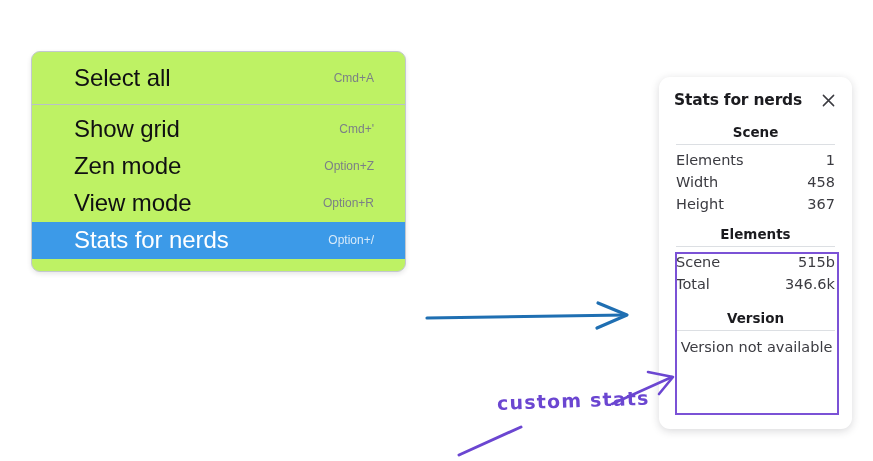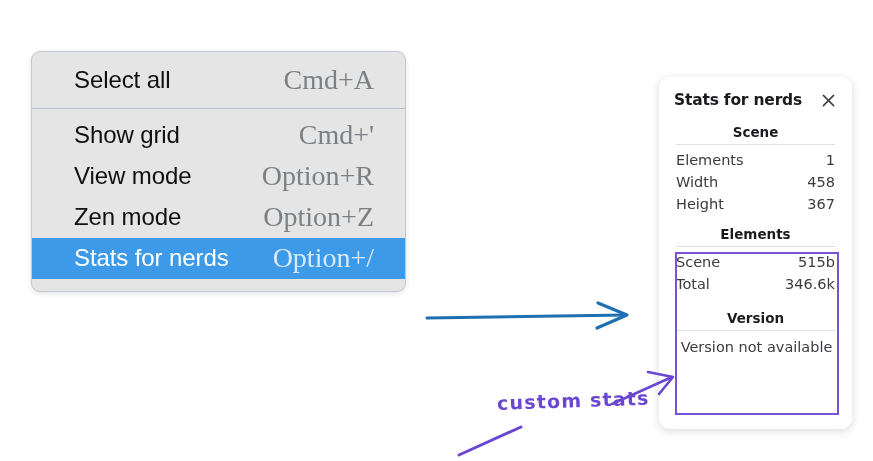--- a/index.html
+++ b/index.html
@@ -15,21 +15,21 @@
     font-family: "Liberation Sans", sans-serif;
     -webkit-font-smoothing: antialiased;
   }
 
   
   #context-menu {
     position: absolute;
     left: 31px;
     top: 51px;
     width: 375px;
-    background: #e5e5e5;
+    background: #bef264;
     border: 1px solid #c2c8cf;
     border-radius: 9px;
     box-shadow: 0 2px 5px rgba(0,0,0,0.10);
     overflow: hidden;
     box-sizing: border-box;
   }
   .menu-section-top { padding: 8px 0 7px 0; }
   .menu-divider {
     height: 1px;
     background: #b9c0c9;
@@ -45,24 +45,23 @@
     box-sizing: border-box;
     cursor: default;
   }
   .menu-item .mi-label {
     font-size: 24px;
     color: #101012;
     letter-spacing: -0.1px;
     white-space: nowrap;
   }
   .menu-item .mi-shortcut {
-    font-size: 28px;
+    font-size: 12px;
     color: #7b8086;
     white-space: nowrap;
-    font-family: Liberation Serif, serif;
   }
   .menu-item.selected {
     background: #3c9ae8;
   }
   .menu-item.selected .mi-label { color: #ffffff; }
   .menu-item.selected .mi-shortcut { color: #d7eaf9; }
 
   
   #stats-panel {
     position: absolute;
@@ -178,26 +177,26 @@
   </div>
 
   <div class="menu-divider"></div>
 
   <div class="menu-section-bottom">
     <div class="menu-item">
       <span class="mi-label">Show grid</span>
       <span class="mi-shortcut">Cmd+'</span>
     </div>
     <div class="menu-item">
+      <span class="mi-label">Zen mode</span>
+      <span class="mi-shortcut">Option+Z</span>
+    </div>
+    <div class="menu-item">
       <span class="mi-label">View mode</span>
       <span class="mi-shortcut">Option+R</span>
-    </div>
-    <div class="menu-item">
-      <span class="mi-label">Zen mode</span>
-      <span class="mi-shortcut">Option+Z</span>
     </div>
     <div class="menu-item selected">
       <span class="mi-label">Stats for nerds</span>
       <span class="mi-shortcut">Option+/</span>
     </div>
   </div>
 
 </div>
 
 <div id="stats-panel">

